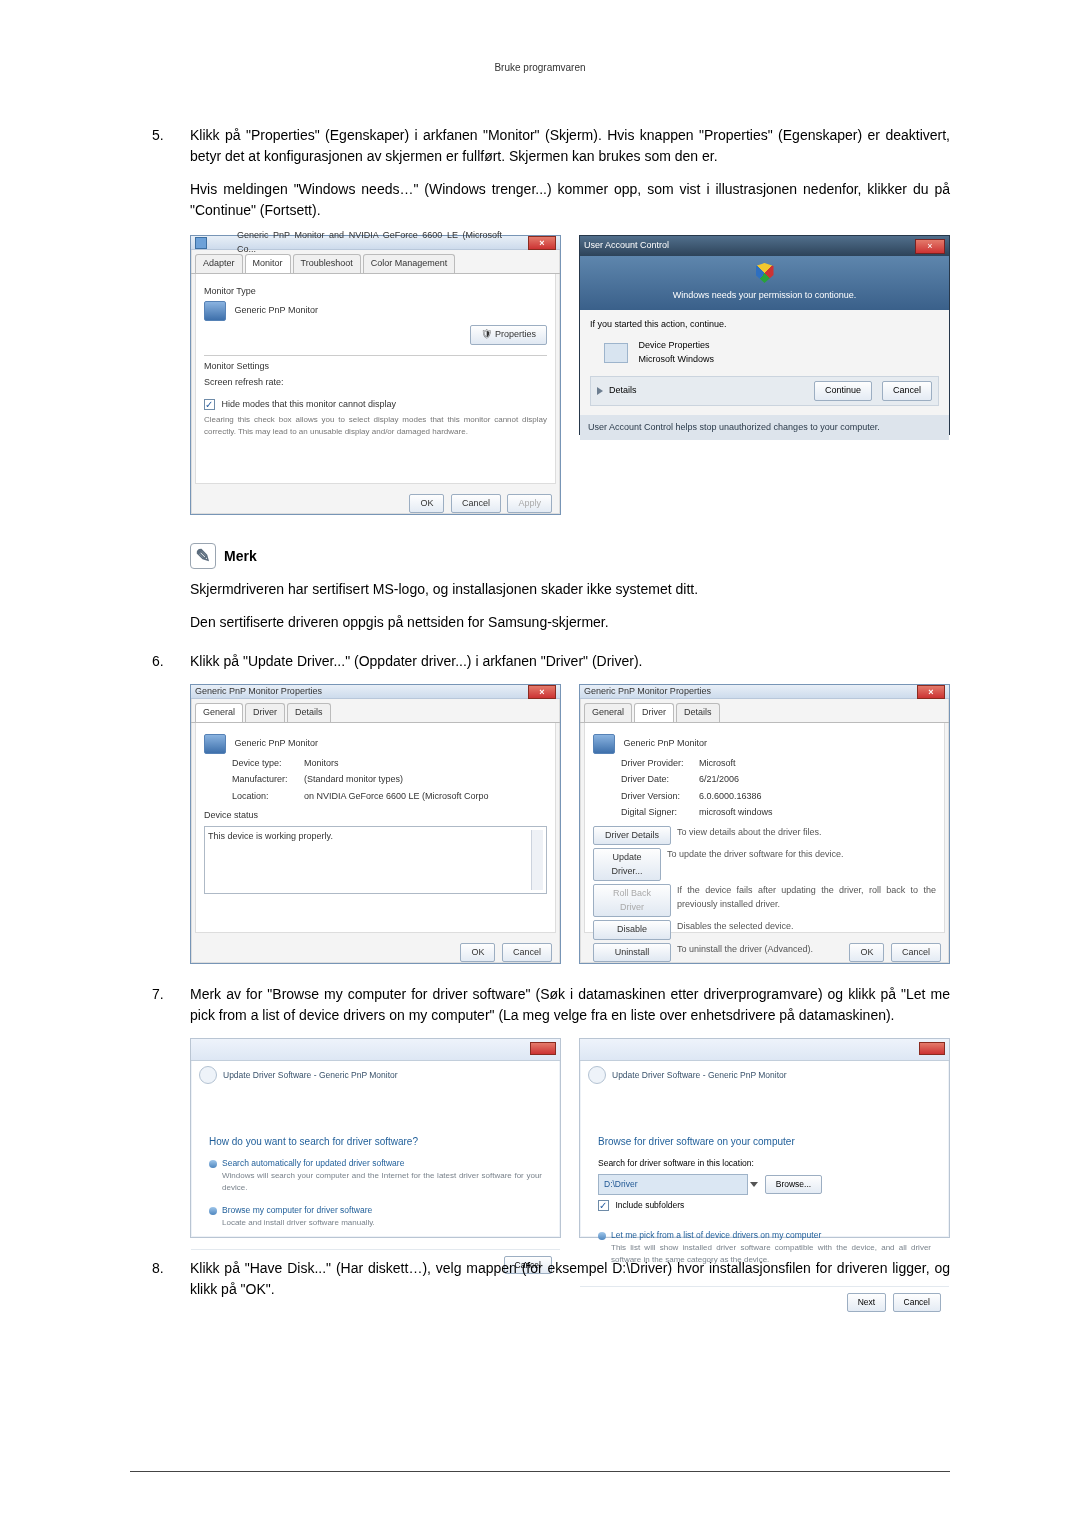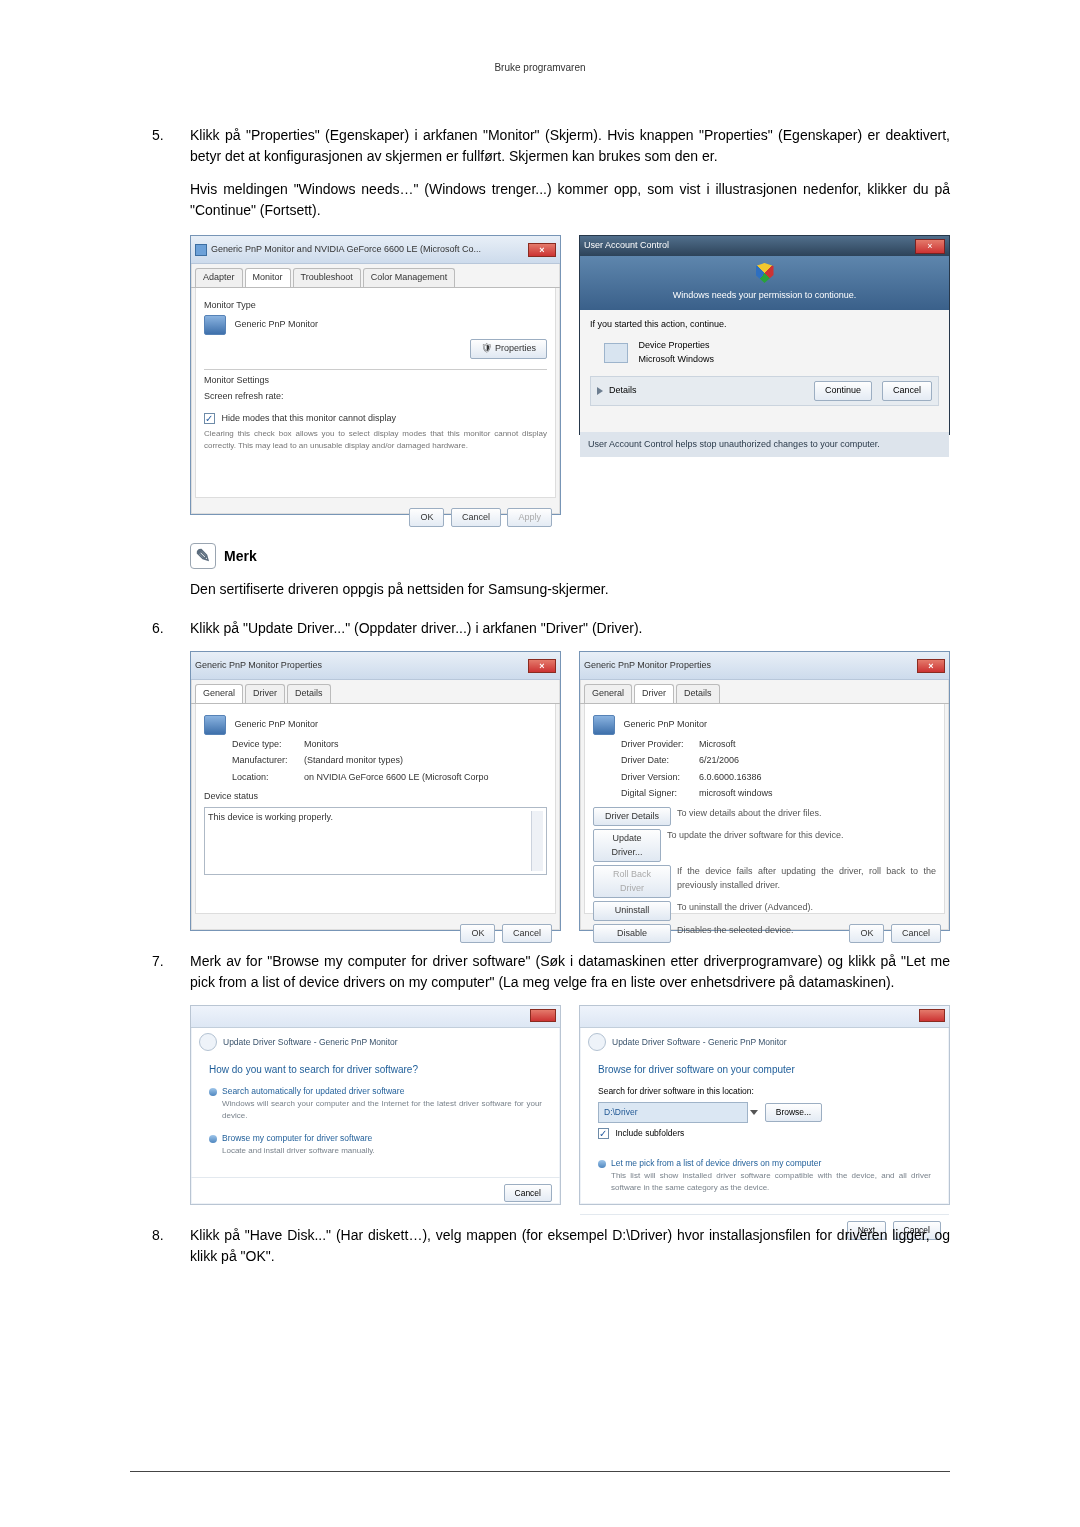--- a/index.html
+++ b/index.html
@@ -44,27 +44,28 @@
 
   
   .win-dialog {
     border: 1px solid #7795b6;
     background: #f4f4f4;
     font-size: 9px;
     color: #333;
     box-shadow: 0 0 0 1px #ddd inset;
   }
   .titlebar {
-    height: 28px;
+    height: 14px;
     background: linear-gradient(#e8eff7,#cddbec);
     display: flex;
     align-items: center;
     padding: 0 4px;
     border-bottom: 1px solid #b8c7da;
     font-size: 9px;
+    gap: 26px;
   }
   .titlebar .t-icon { width:12px;height:12px;background:#6da1d8;border:1px solid #3d6fa2;margin-right:4px;}
   .titlebar .title-txt { flex:1; }
   .titlebar .close-x {
     width: 28px; height: 14px;
     background: linear-gradient(#e47a6b,#c33);
     border: 1px solid #8a2b20;
     color: #fff; font-weight: bold; text-align:center; line-height:12px;
   }
   .tabs {
@@ -120,21 +121,21 @@
   .uac-title .close-x{background:linear-gradient(#e47a6b,#c33);width:30px;height:15px;text-align:center;color:#fff;border:1px solid #722;}
   .uac-band {
     background:linear-gradient(#5e86ad,#3a608a);
     color:#fff;padding:7px 8px;display:flex;align-items:center;gap:6px;flex-direction:column;
   }
   .shield{
     width:18px;height:20px;background:
       conic-gradient(from 45deg,#c33 0 25%,#29a23a 0 50%,#2e6fc0 0 75%,#f2c72d 0 100%);
     clip-path: polygon(50% 0,100% 15%,100% 60%,50% 100%,0 60%,0 15%);
   }
-  .uac-body{background:#f4f4f4;padding:8px 10px 26px 10px;}
+  .uac-body{background:#f4f4f4;padding:8px 10px 9px 10px;}
   .uac-appicon{width:24px;height:20px;border:1px solid #9db4cc;background:#d8e4f0;display:inline-block;vertical-align:middle;margin-right:8px;}
   .uac-detail-bar{
     background:#e6ebf0;border:1px solid #cbd4de;padding:4px 6px;
     display:flex;align-items:center;gap:6px;margin-top:10px;
   }
   .chev{width:0;height:0;border-top:4px solid transparent;border-bottom:4px solid transparent;border-left:6px solid #6d7e90;}
   .uac-detail-bar .spacer{flex:1;}
   .uac-foot{background:#dde4ec;padding:6px 8px;font-size:9px;color:#2a3a4a;}
 
   
@@ -146,21 +147,21 @@
 
   
   .wiz {
     border:1px solid #b9c5d3;background:#fff;font-size:8.5px;
     box-shadow:0 0 0 1px #eef2f7 inset;
   }
   .wiz-top{height:22px;background:linear-gradient(#eef3fb,#dde7f4);border-bottom:1px solid #c2cedb;position:relative;}
   .wiz-top .close-x{position:absolute;right:4px;top:3px;width:26px;height:13px;background:linear-gradient(#e47a6b,#c33);border:1px solid #8a2b20;}
   .wiz-crumb{display:flex;align-items:center;gap:6px;padding:5px 8px;color:#39526b;}
   .wiz-crumb .back-circ{width:18px;height:18px;border:1px solid #b3c2d2;border-radius:50%;background:#eef3f9;}
-  .wiz-body{padding:6px 18px 10px 18px;}
+  .wiz-body{padding:6px 18px 10px 18px;margin-top:39px;}
   .wiz-h{color:#1f5e99;font-size:10px;margin-bottom:8px;}
   .wiz-opt{margin:6px 0 10px 0;}
   .wiz-opt .lead{color:#1f5e99;}
   .wiz-opt .sub{color:#7a838c;font-size:8px;}
   .dot{width:8px;height:8px;border-radius:50%;background:linear-gradient(#9fc6ea,#4e86bf);display:inline-block;margin-right:5px;vertical-align:middle;}
   .path-box{border:1px solid #9fb3c8;background:#dbe7f3;padding:3px 5px;display:inline-block;width:150px;color:#1e5693;}
   .wiz-foot{text-align:right;padding:6px 8px;border-top:1px solid #e3e9ef;}
 
   
   .btn-s{display:inline-block;border:1px solid #9caec2;background:linear-gradient(#fefefe,#e4ebf4);padding:2px 10px;border-radius:2px;margin-left:4px;}
@@ -245,20 +246,21 @@
         <div class="uac-foot">User Account Control helps stop unauthorized changes to your computer.</div>
       </div>
 
     </div>
 
     
     <div class="note-row">
       <span class="note-icon">✎</span>
       <span>Merk</span>
     </div>
+    <p style="margin-bottom:12px;">Skjermdriveren har sertifisert MS-logo, og installasjonen skader ikke systemet ditt.</p>
     <p>Den sertifiserte driveren oppgis på nettsiden for Samsung-skjermer.</p>
   </li>
 
   <li>
     <span class="num">6.</span>
     <span>Klikk på "Update Driver..." (Oppdater driver...) i arkfanen "Driver" (Driver).</span>
 
     <div class="screens-row" style="margin-top:12px;">
 
       <div class="win-dialog" style="height:280px;">
@@ -321,26 +323,26 @@
               </div>
             <div class="field-row" style="display:flex;gap:6px;align-items:flex-start;">
                 <span class="prop-btn" style="width:68px;text-align:center;">Update Driver...</span>
                 <span style="flex:1;color:#555;">To update the driver software for this device.</span>
               </div>
             <div class="field-row" style="display:flex;gap:6px;align-items:flex-start;">
                 <span class="prop-btn" style="width:78px;text-align:center;color:#aaa;">Roll Back Driver</span>
                 <span style="flex:1;color:#555;">If the device fails after updating the driver, roll back to the previously installed driver.</span>
               </div>
             <div class="field-row" style="display:flex;gap:6px;align-items:flex-start;">
+                <span class="prop-btn" style="width:78px;text-align:center;">Disable</span>
+                <span style="flex:1;color:#555;">Disables the selected device.</span>
+              </div>
+            <div class="field-row" style="display:flex;gap:6px;align-items:flex-start;">
                 <span class="prop-btn" style="width:78px;text-align:center;">Uninstall</span>
                 <span style="flex:1;color:#555;">To uninstall the driver (Advanced).</span>
-              </div>
-            <div class="field-row" style="display:flex;gap:6px;align-items:flex-start;">
-                <span class="prop-btn" style="width:78px;text-align:center;">Disable</span>
-                <span style="flex:1;color:#555;">Disables the selected device.</span>
               </div>
           </div>
         </div>
         <div class="btn-row">
           <span class="btn-s">OK</span>
           <span class="btn-s">Cancel</span>
         </div>
       </div>
     </div>
   </li>

